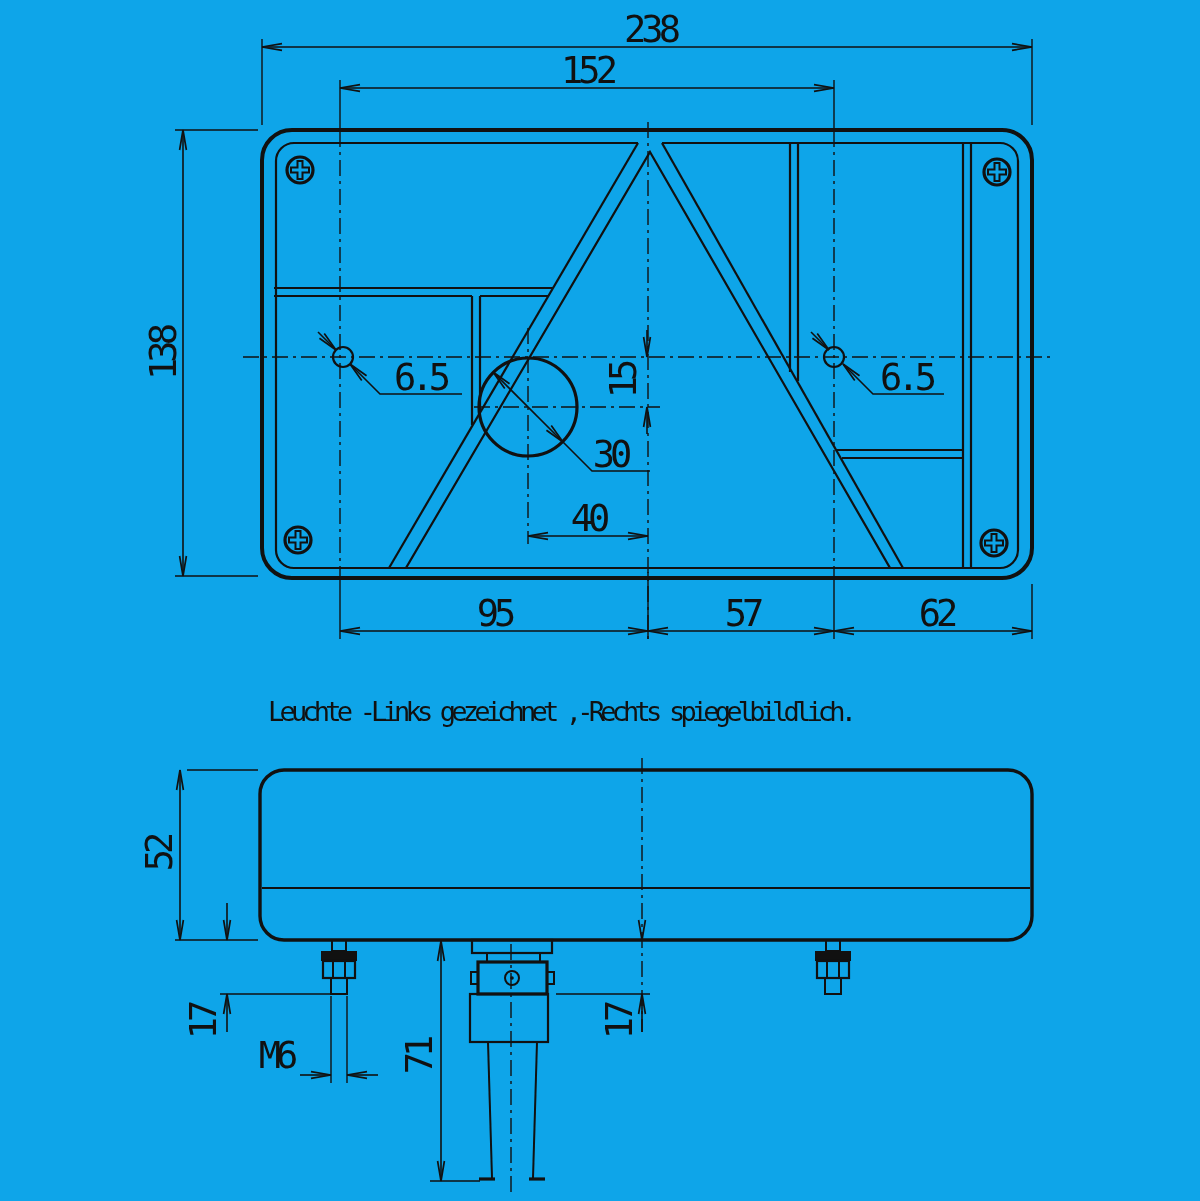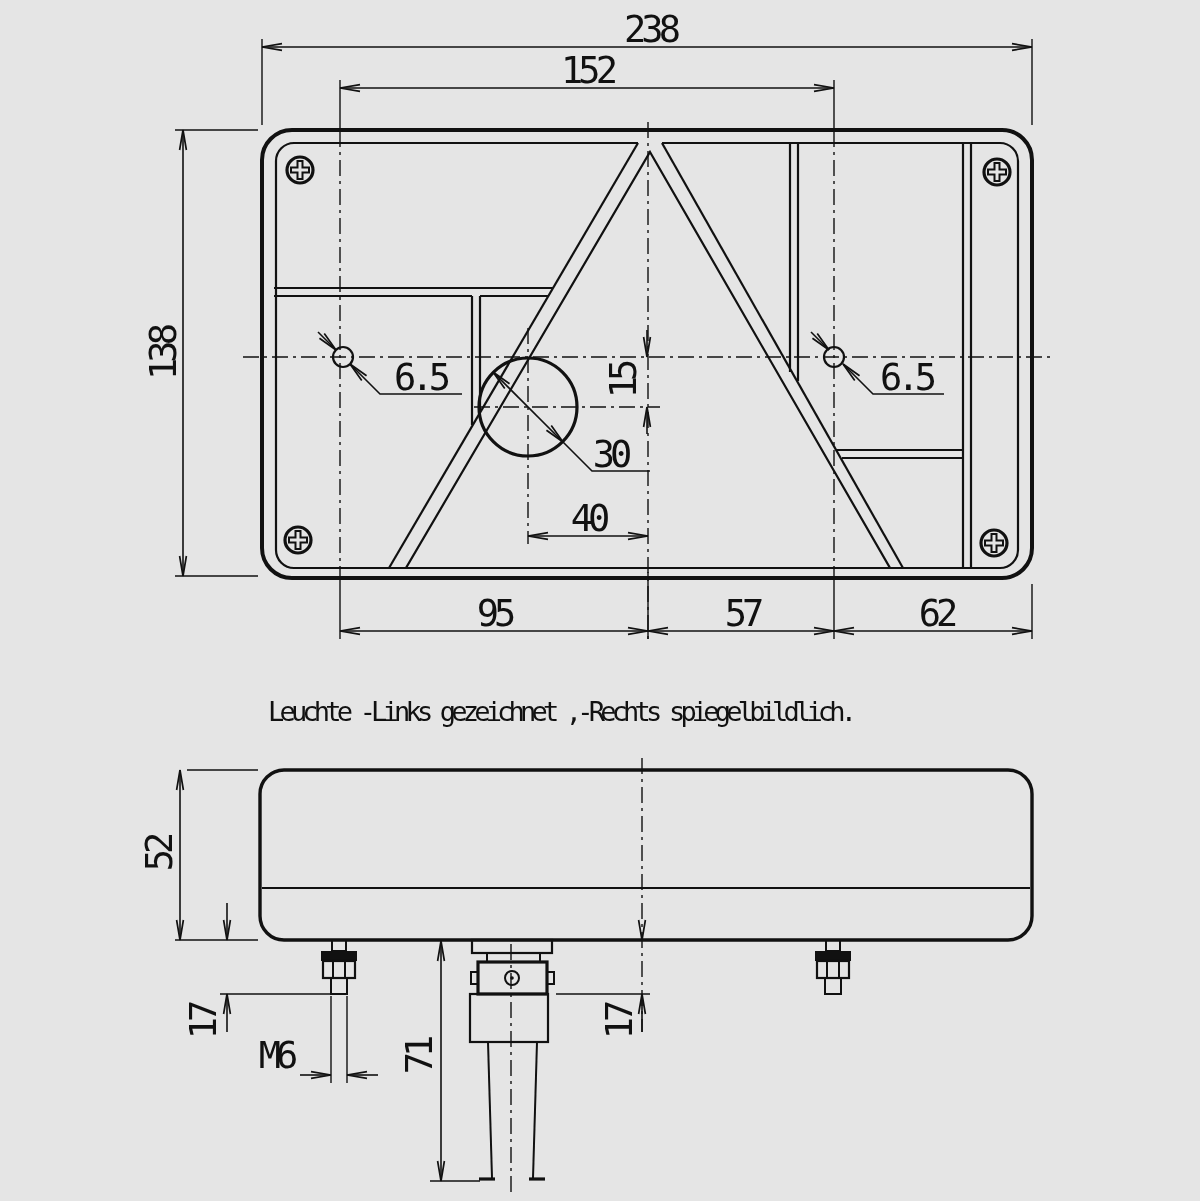--- a/index.html
+++ b/index.html
@@ -1,16 +1,16 @@
 <!DOCTYPE html>
 <html><head>
 <meta charset="utf-8">
 <style>
   html,body{margin:0;padding:0;background:#fff;}
-  .page{position:relative;width:1200px;height:1201px;background:#e5e5e5;overflow:hidden;}
+  .page{position:relative;width:1200px;height:1201px;background:#0ea5e9;overflow:hidden;}
   svg{position:absolute;left:0;top:0;}
   svg line,svg path,svg rect,svg circle{stroke:#111;fill:none;}
   .thick{stroke-width:4;}
   .body{stroke-width:3.4;}
   .med{stroke-width:2.2;}
   .bold{stroke-width:3.2;}
   .part{stroke-width:2;}
   .diml{stroke-width:1.6;}
   .ext{stroke-width:1.4;}
   .cl{stroke-width:1.4;stroke-dasharray:16 5 3 5;}

